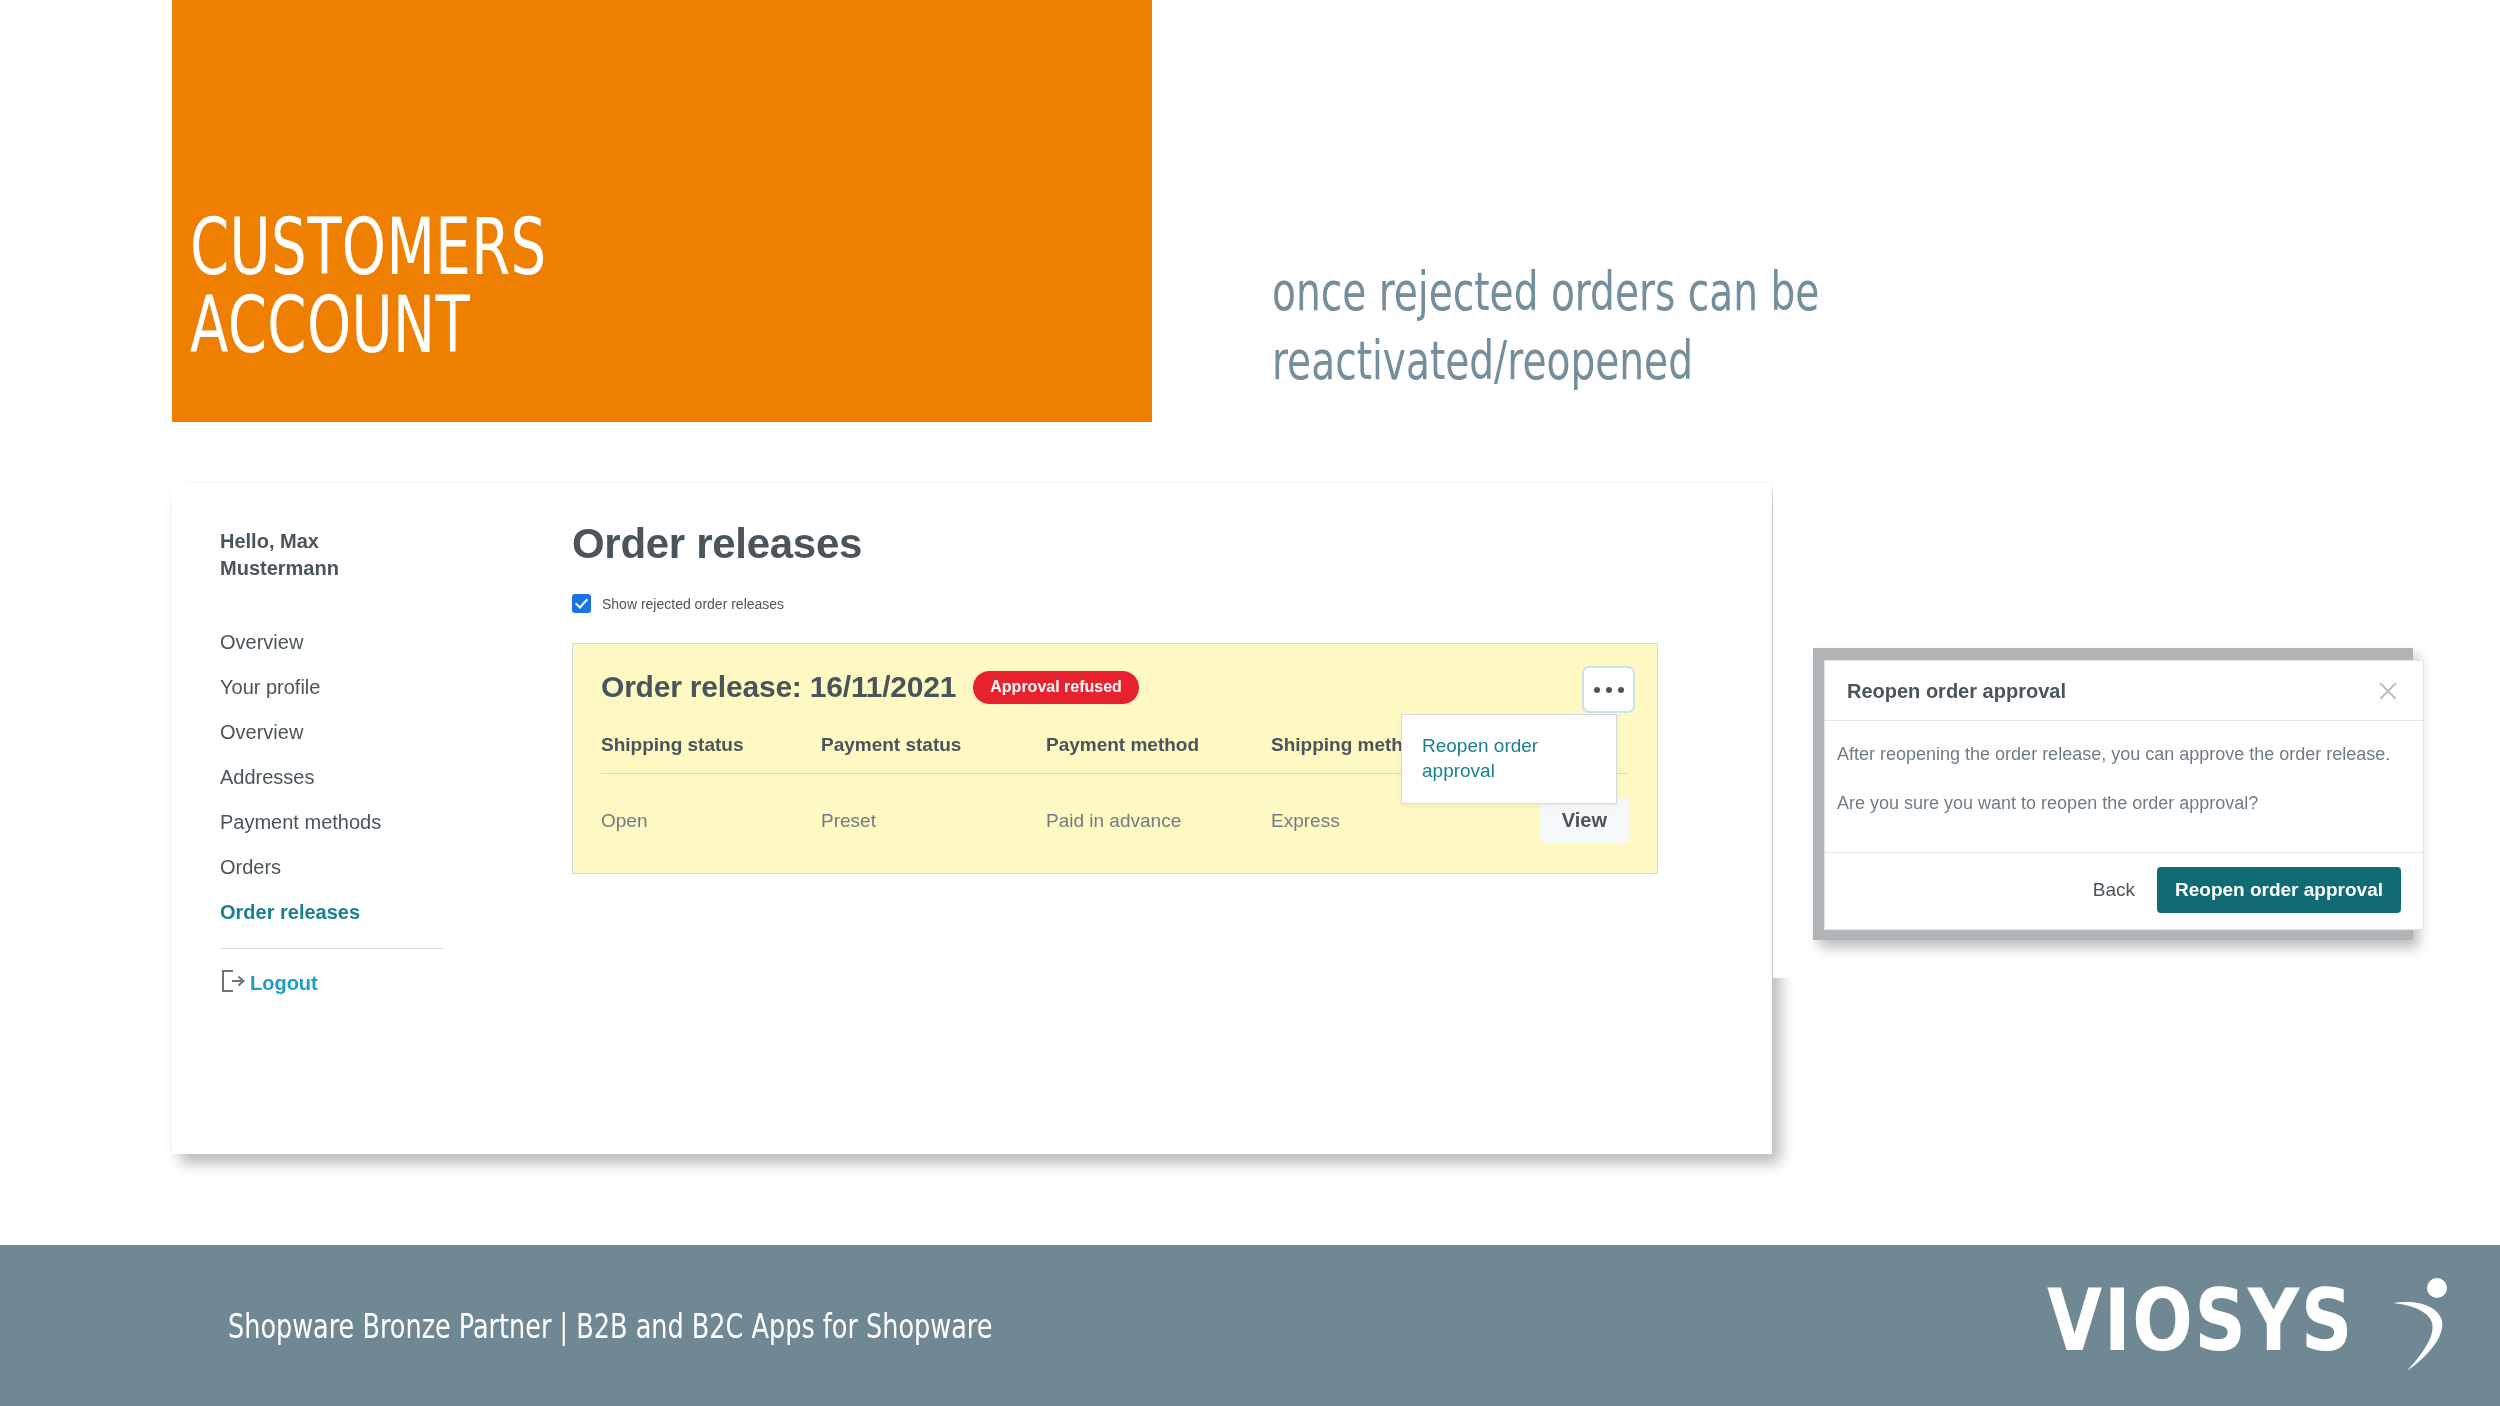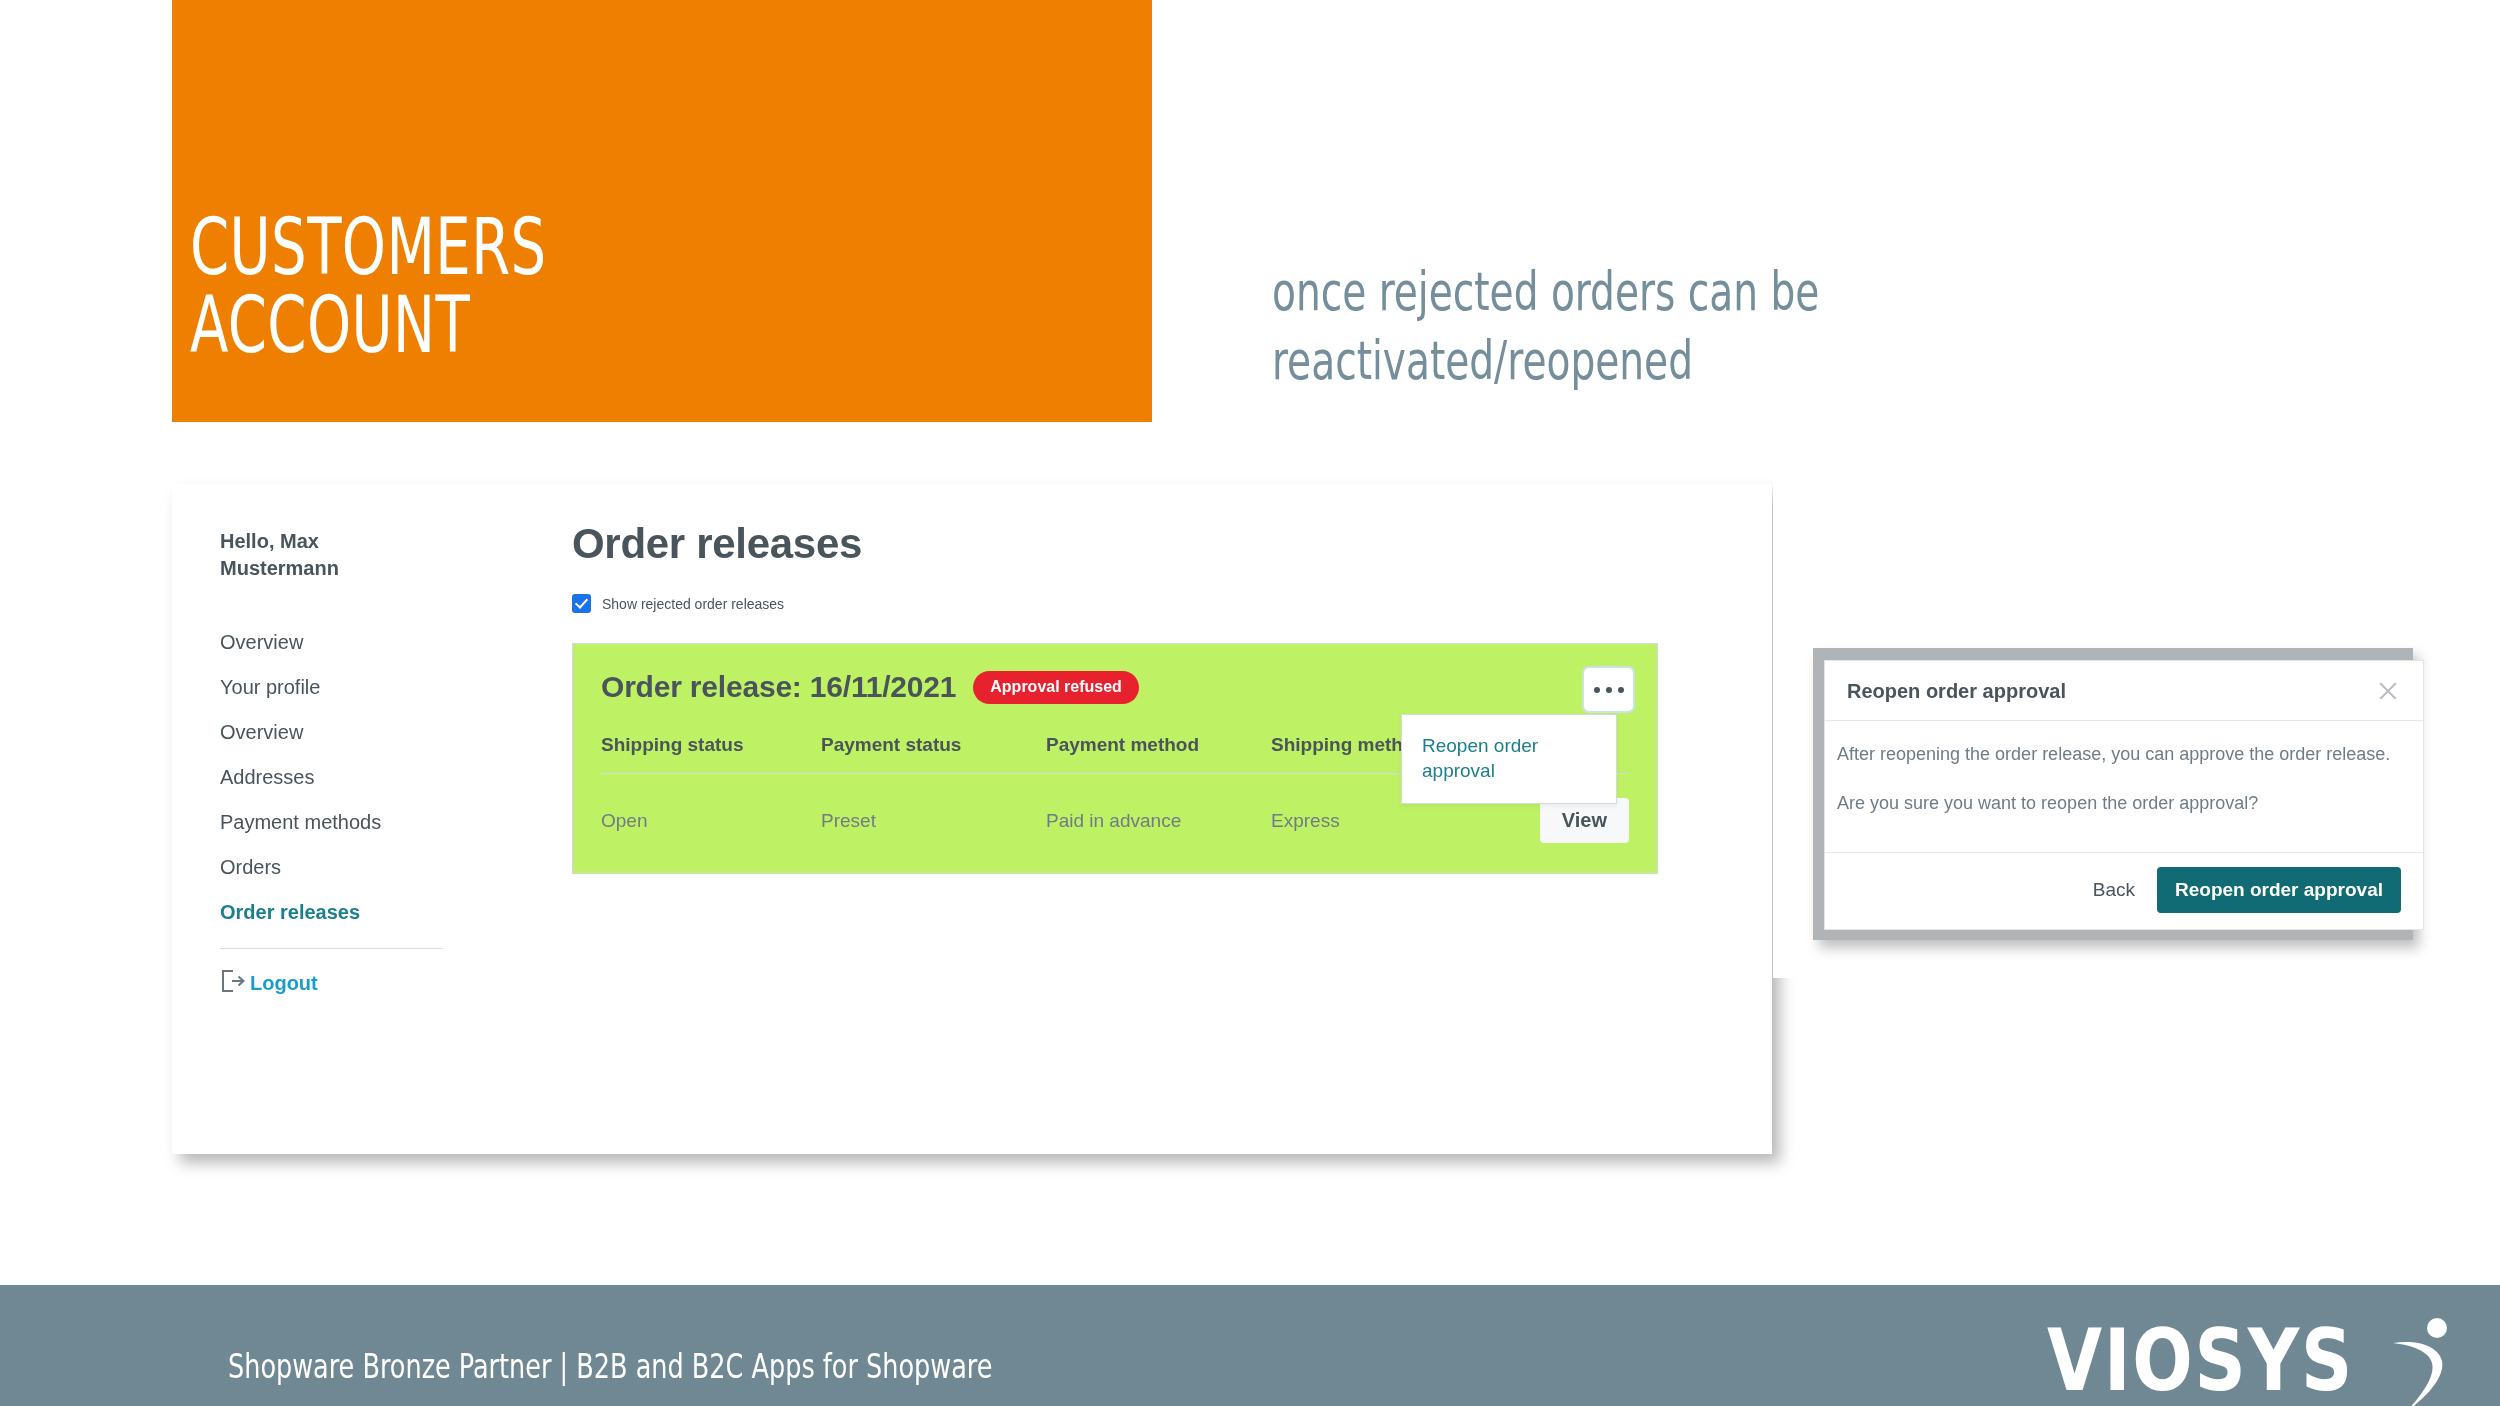--- a/index.html
+++ b/index.html
@@ -75,21 +75,21 @@
     position:relative;flex:none;cursor:pointer;
   }
   #checkbox-box::after{
     content:"";position:absolute;left:6px;top:2px;width:5px;height:10px;
     border:solid #fff;border-width:0 2.4px 2.4px 0;transform:rotate(42deg);
   }
   #checkbox-label{font-size:14px;color:#4a545b;}
 
   
   #release-card{
-    border:1px solid #d3d9de;background:#bef264;
+    border:1px solid #d3d9de;background:#fef9c3;
     padding:26px 28px 22px 28px;position:relative;width:1086px;box-sizing:border-box;
   }
   #release-head{display:flex;align-items:center;gap:17px;}
   #release-title{font-size:30px;font-weight:bold;color:#4a545b;letter-spacing:-0.2px;}
   #status-badge{
     background:#e8212e;color:#fff;font-size:16px;font-weight:bold;
     border-radius:40px;padding:7px 17px 8px 17px;white-space:nowrap;
   }
   #order-number{font-size:19px;color:#707c85;margin-top:14px;}
   #order-number b{color:#4a545b;}
@@ -162,21 +162,21 @@
     display:flex;align-items:center;justify-content:flex-end;gap:22px;
   }
   #modal-back{font-size:19px;color:#3b4busy;color:#4a545b;cursor:pointer;}
   #modal-primary{
     background:#116b75;color:#fff;font-size:19px;font-weight:bold;
     padding:12px 18px;border-radius:4px;cursor:pointer;white-space:nowrap;
   }
 
   
   #footer{
-    position:absolute;left:0;bottom:0;width:2500px;height:121px;
+    position:absolute;left:0;bottom:0;width:2500px;height:161px;
     background:#708894;
   }
   #footer-text{
     position:absolute;left:228px;top:62px;color:#ffffff;
     font-family:"DejaVu Sans Condensed","Liberation Sans Narrow","Liberation Sans",sans-serif;
     font-size:33px;transform:scaleX(0.86);transform-origin:left top;white-space:nowrap;
   }
   #logo{
     position:absolute;right:45px;top:32px;display:flex;align-items:flex-start;gap:4px;
   }

